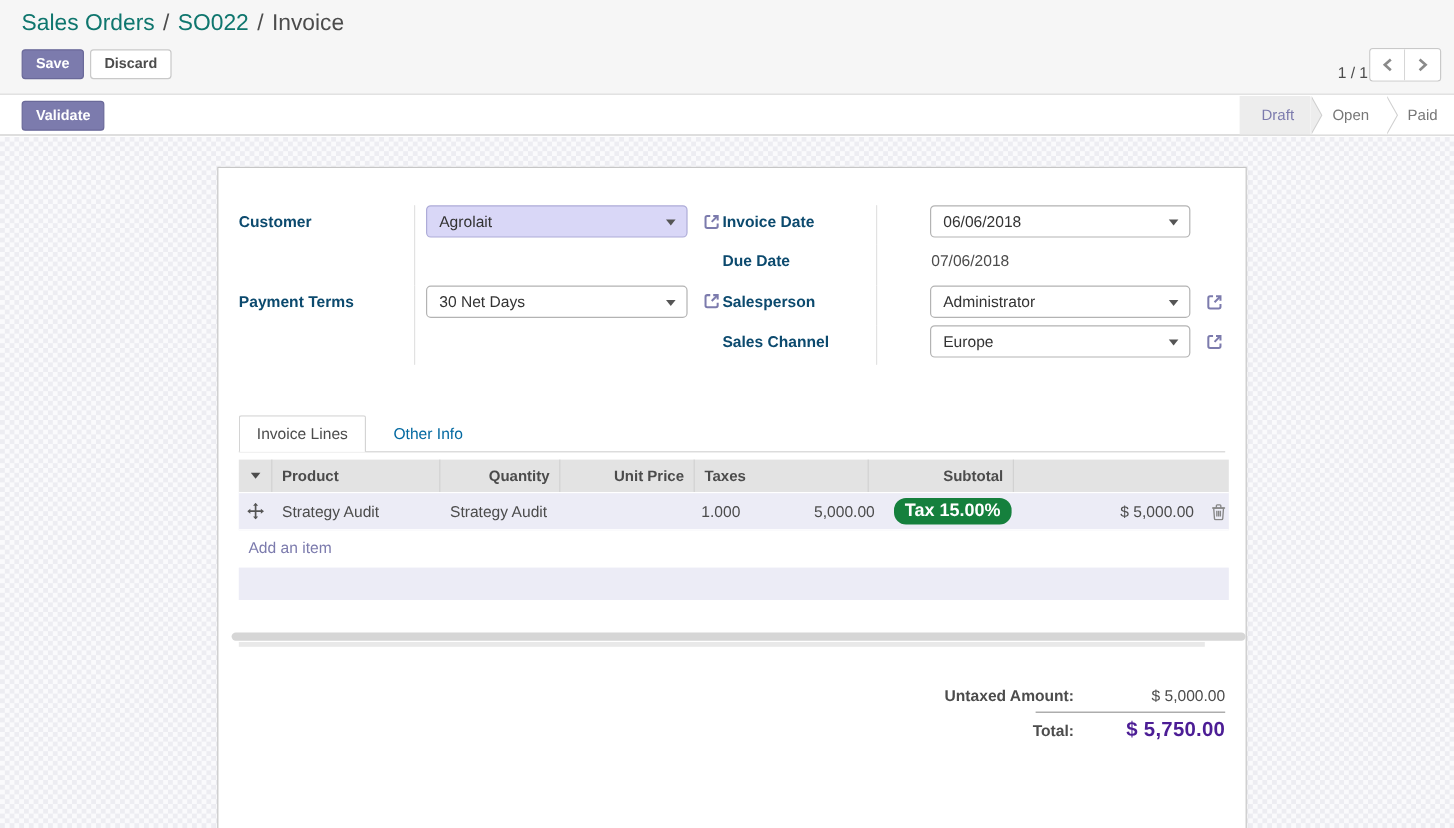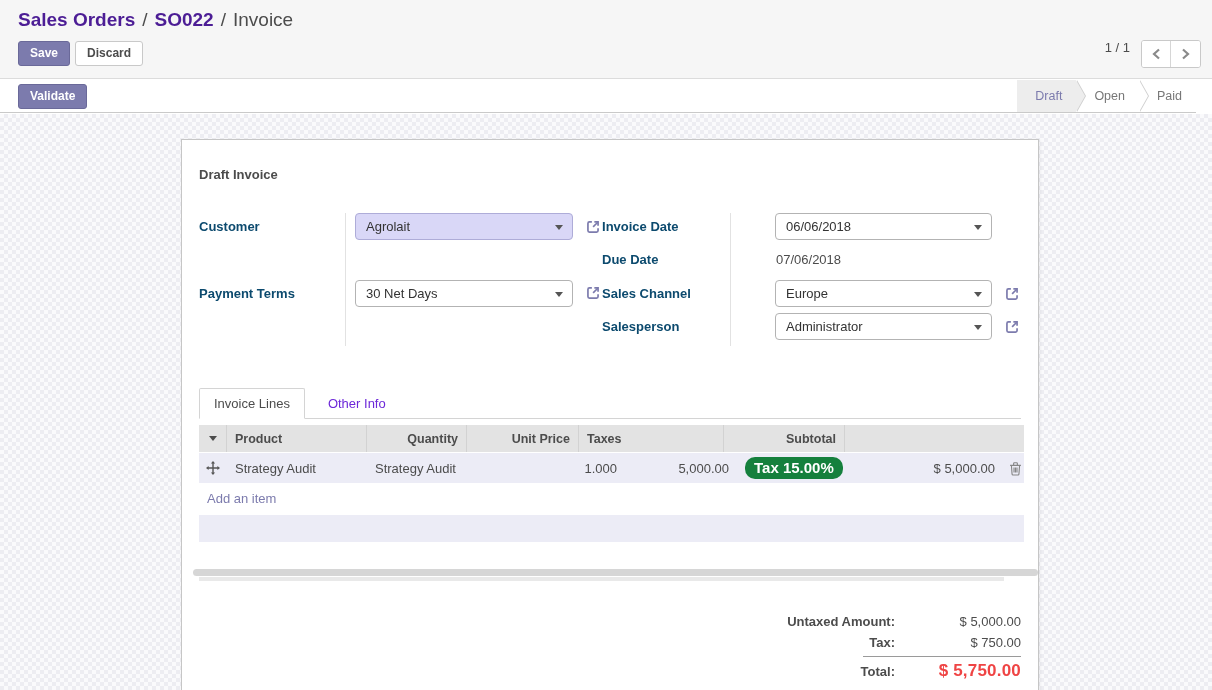--- a/index.html
+++ b/index.html
@@ -3,34 +3,34 @@
 <meta charset="utf-8">
 <style>
   * { margin:0; padding:0; box-sizing:border-box; }
   html,body { width:1212px; height:690px; }
   body { font-family:"Liberation Sans", sans-serif; background:#fff; overflow:hidden; }
   #app { position:relative; width:1212px; height:690px; background:#fff; overflow:hidden; }
 
   
   .control-panel { position:absolute; top:0; left:0; right:0; height:79px; background:#f6f6f6; border-bottom:1px solid #dcdcdc; }
   .breadcrumb { position:absolute; left:18px; top:9px; font-size:19px; color:#4c4c4c; }
-  .breadcrumb .bc-link { color:#4c1d95; cursor:pointer;font-weight:bold; }
+  .breadcrumb .bc-link { color:#0f766e; cursor:pointer; }
   .breadcrumb .bc-sep { color:#4c4c4c; margin:0 7px; }
   .cp-btns { position:absolute; left:18px; top:41px; display:flex; gap:5px; }
   .btn { font-size:12px; font-weight:bold; padding:5px 11px; border-radius:3px; border:1px solid transparent; cursor:pointer; line-height:13px; }
   .btn-primary { background:#7c7bad; border-color:#6a6999; color:#fff; }
   .btn-default { background:#fff; border-color:#c9c9c9; color:#4c4c4c; }
-  .pager { position:absolute; right:11px; top:40px; display:flex; align-items:flex-start; gap:11px; }
+  .pager { position:absolute; right:11px; top:40px; display:flex; align-items:flex-end; gap:1px; }
   .pager-text { font-size:13px; color:#4c4c4c; }
   .pager-btns { display:flex; border:1px solid #c9c9c9; border-radius:3px; background:#fff; overflow:hidden; }
   .pager-btn { width:29px; height:26px; display:flex; align-items:center; justify-content:center; cursor:pointer; background:#fff; }
   .pager-btn:first-child { border-right:1px solid #d6d6d6; }
 
   
-  .statusbar { position:absolute; top:80px; left:0; right:16px; height:33px; background:#fff; border-bottom:1px solid #c9c9c9; }
+  .statusbar { position:absolute; top:80px; left:0; right:0; height:33px; background:#fff; border-bottom:1px solid #c9c9c9; }
   .validate-wrap { position:absolute; left:18px; top:4px; }
   .steps { position:absolute; right:0; top:0; height:32px; display:flex; }
   .step { position:relative; height:32px; display:flex; align-items:center; justify-content:center; font-size:12.5px; font-weight:normal; color:#777; padding:0 14px 0 18px; cursor:pointer; background:#fff; }
   .step.active { background:#ededed; color:#7c7bad; }
   .step.has-arrow::before { content:''; position:absolute; left:100%; top:0; z-index:3; border-top:16px solid transparent; border-bottom:16px solid transparent; border-left:9px solid #cfcfcf; margin-left:1px; }
   .step.has-arrow::after { content:''; position:absolute; left:100%; top:0; z-index:4; border-top:16px solid transparent; border-bottom:16px solid transparent; border-left:9px solid #fff; }
   .step.active.has-arrow::after { border-left-color:#ededed; }
 
   
   .content { position:absolute; top:114px; left:0; right:0; bottom:0;
@@ -53,21 +53,21 @@
   .select { position:relative; width:218px; height:27px; border:1px solid #b3b3b3; border-radius:4px; background:#fff; display:flex; align-items:center; padding:0 22px 0 10px; font-size:13px; color:#333; cursor:pointer; }
   .select.required { background:#d9d7f7; border-color:#aeacd8; }
   .caret { position:absolute; right:9px; top:11px; width:0; height:0; border-left:4px solid transparent; border-right:4px solid transparent; border-top:5px solid #555; }
   .ext-btn { margin-left:11px; display:inline-flex; cursor:pointer; }
   .plain-value { font-size:13px; color:#4c4c4c; padding:6px 0 7px 1px; }
 
   
   .tabbar { margin-top:42px; border-bottom:1px solid #d4d4d4; display:flex; height:31px; align-items:flex-end; }
   .tab { font-size:13px; padding:7px 14px; cursor:pointer; }
   .tab.active { background:#fff; border:1px solid #d4d4d4; border-bottom:1px solid #fff; margin-bottom:-1px; color:#4c4c4c; border-radius:2px 2px 0 0; }
-  .tab.inactive { color:#6d28d9; margin-left:9px; }
+  .tab.inactive { color:#0369a1; margin-left:9px; }
 
   
   .lines { margin-top:6px; width:825px; }
   .lrow { display:flex; align-items:stretch; }
   .cell { display:flex; align-items:center; padding:0 8px; font-size:13px; color:#4c4c4c; overflow:hidden; white-space:nowrap; }
   .c-handle { width:28px; justify-content:center; padding:0; }
   .c-product { width:140px; }
   .c-desc { width:158px; }
   .c-qty { width:100px; justify-content:flex-end; }
   .c-price { width:112px; justify-content:flex-end; }
@@ -84,21 +84,21 @@
 
   .hscroll { margin-top:27px; height:7px; background:#d6d6d6; border-radius:4px; width:845px; margin-left:-6px; cursor:pointer; }
   .hr2 { height:4px; background:#e9e9e9; margin-top:1px; width:805px; }
 
   
   .totals { width:262px; margin-left:auto; margin-top:30px; font-size:13px; color:#4c4c4c; }
   .trow { display:flex; align-items:baseline; padding:3px 0; }
   .tlabel { flex:1; text-align:right; font-weight:bold; padding-right:14px; }
   .tvalue { width:112px; text-align:right; }
   .tdivider { border-top:1px solid #9a9a9a; width:158px; margin:3px 0 1px auto; }
-  .trow.total-big .tvalue { font-size:17px; font-weight:bold; color:#ef4444; letter-spacing:.2px; }
+  .trow.total-big .tvalue { font-size:17px; font-weight:bold; color:#4c1d95; letter-spacing:.2px; }
 
   svg { display:block; }
 </style>
 </head>
 <body>
 
 <div id="app">
 
   <div class="control-panel">
     <div class="breadcrumb">
@@ -136,21 +136,20 @@
     <div class="steps">
       <div class="step active has-arrow">Draft</div>
       <div class="step has-arrow">Open</div>
       <div class="step">Paid</div>
     </div>
   </div>
 
   <div class="content">
     <div class="sheet">
 
-      <div class="sheet-title">Draft Invoice</div>
 
       <div class="form-area">
 
         <div class="group group-left">
           <div class="frow">
             <div class="flabel">Customer</div>
             <div class="ffield">
               <div class="field-inline">
                 <div class="select required">
                   <span>Agrolait</span>
@@ -196,55 +195,55 @@
               </div>
             </div>
           </div>
           <div class="frow">
             <div class="flabel">Due Date</div>
             <div class="ffield">
               <div class="plain-value">07/06/2018</div>
             </div>
           </div>
           <div class="frow">
+            <div class="flabel">Salesperson</div>
+            <div class="ffield">
+              <div class="field-inline">
+                <div class="select" style="width:217px;">
+                  <span>Administrator</span>
+                  <span class="caret"></span>
+                </div>
+                <span class="ext-btn">
+                  <svg width="18" height="18" viewBox="0 0 16 16">
+                      <path d="M7 3.5H4.8C4 3.5 3.5 4 3.5 4.8v6.4c0 .8.5 1.3 1.3 1.3h6.4c.8 0 1.3-.5 1.3-1.3V9.2" fill="none" stroke="#7c7bad" stroke-width="1.5"></path>
+                      <path d="M9.2 3.5h3.3V6.8" fill="none" stroke="#7c7bad" stroke-width="1.5"></path>
+                      <path d="M12.2 3.8L8.1 7.9" fill="none" stroke="#7c7bad" stroke-width="1.5"></path>
+                    </svg>
+                </span>
+              </div>
+            </div>
+          </div>
+          <div class="frow">
             <div class="flabel">Sales Channel</div>
             <div class="ffield">
               <div class="field-inline">
                 <div class="select" style="width:217px;">
                   <span>Europe</span>
                   <span class="caret"></span>
                 </div>
                 <span class="ext-btn">
                   <svg width="18" height="18" viewBox="0 0 16 16">
                       <path d="M7 3.5H4.8C4 3.5 3.5 4 3.5 4.8v6.4c0 .8.5 1.3 1.3 1.3h6.4c.8 0 1.3-.5 1.3-1.3V9.2" fill="none" stroke="#7c7bad" stroke-width="1.5"></path>
                       <path d="M9.2 3.5h3.3V6.8" fill="none" stroke="#7c7bad" stroke-width="1.5"></path>
                       <path d="M12.2 3.8L8.1 7.9" fill="none" stroke="#7c7bad" stroke-width="1.5"></path>
                     </svg>
                 </span>
               </div>
             </div>
           </div>
-          <div class="frow">
-            <div class="flabel">Salesperson</div>
-            <div class="ffield">
-              <div class="field-inline">
-                <div class="select" style="width:217px;">
-                  <span>Administrator</span>
-                  <span class="caret"></span>
-                </div>
-                <span class="ext-btn">
-                  <svg width="18" height="18" viewBox="0 0 16 16">
-                      <path d="M7 3.5H4.8C4 3.5 3.5 4 3.5 4.8v6.4c0 .8.5 1.3 1.3 1.3h6.4c.8 0 1.3-.5 1.3-1.3V9.2" fill="none" stroke="#7c7bad" stroke-width="1.5"></path>
-                      <path d="M9.2 3.5h3.3V6.8" fill="none" stroke="#7c7bad" stroke-width="1.5"></path>
-                      <path d="M12.2 3.8L8.1 7.9" fill="none" stroke="#7c7bad" stroke-width="1.5"></path>
-                    </svg>
-                </span>
-              </div>
-            </div>
-          </div>
         </div>
       </div>
 
       <div class="tabbar">
         <div class="tab active">Invoice Lines</div>
         <div class="tab inactive">Other Info</div>
       </div>
 
       <div class="lines">
         <div class="lrow lhead">
@@ -288,24 +287,20 @@
       </div>
 
       <div class="hscroll"></div>
       <div class="hr2"></div>
 
       <div class="totals">
         <div class="trow">
           <div class="tlabel">Untaxed Amount:</div>
           <div class="tvalue">$ 5,000.00</div>
         </div>
-        <div class="trow">
-          <div class="tlabel">Tax:</div>
-          <div class="tvalue">$ 750.00</div>
-        </div>
         <div class="tdivider"></div>
         <div class="trow total-big">
           <div class="tlabel">Total:</div>
           <div class="tvalue">$ 5,750.00</div>
         </div>
       </div>
 
     </div>
   </div>
 </div>

